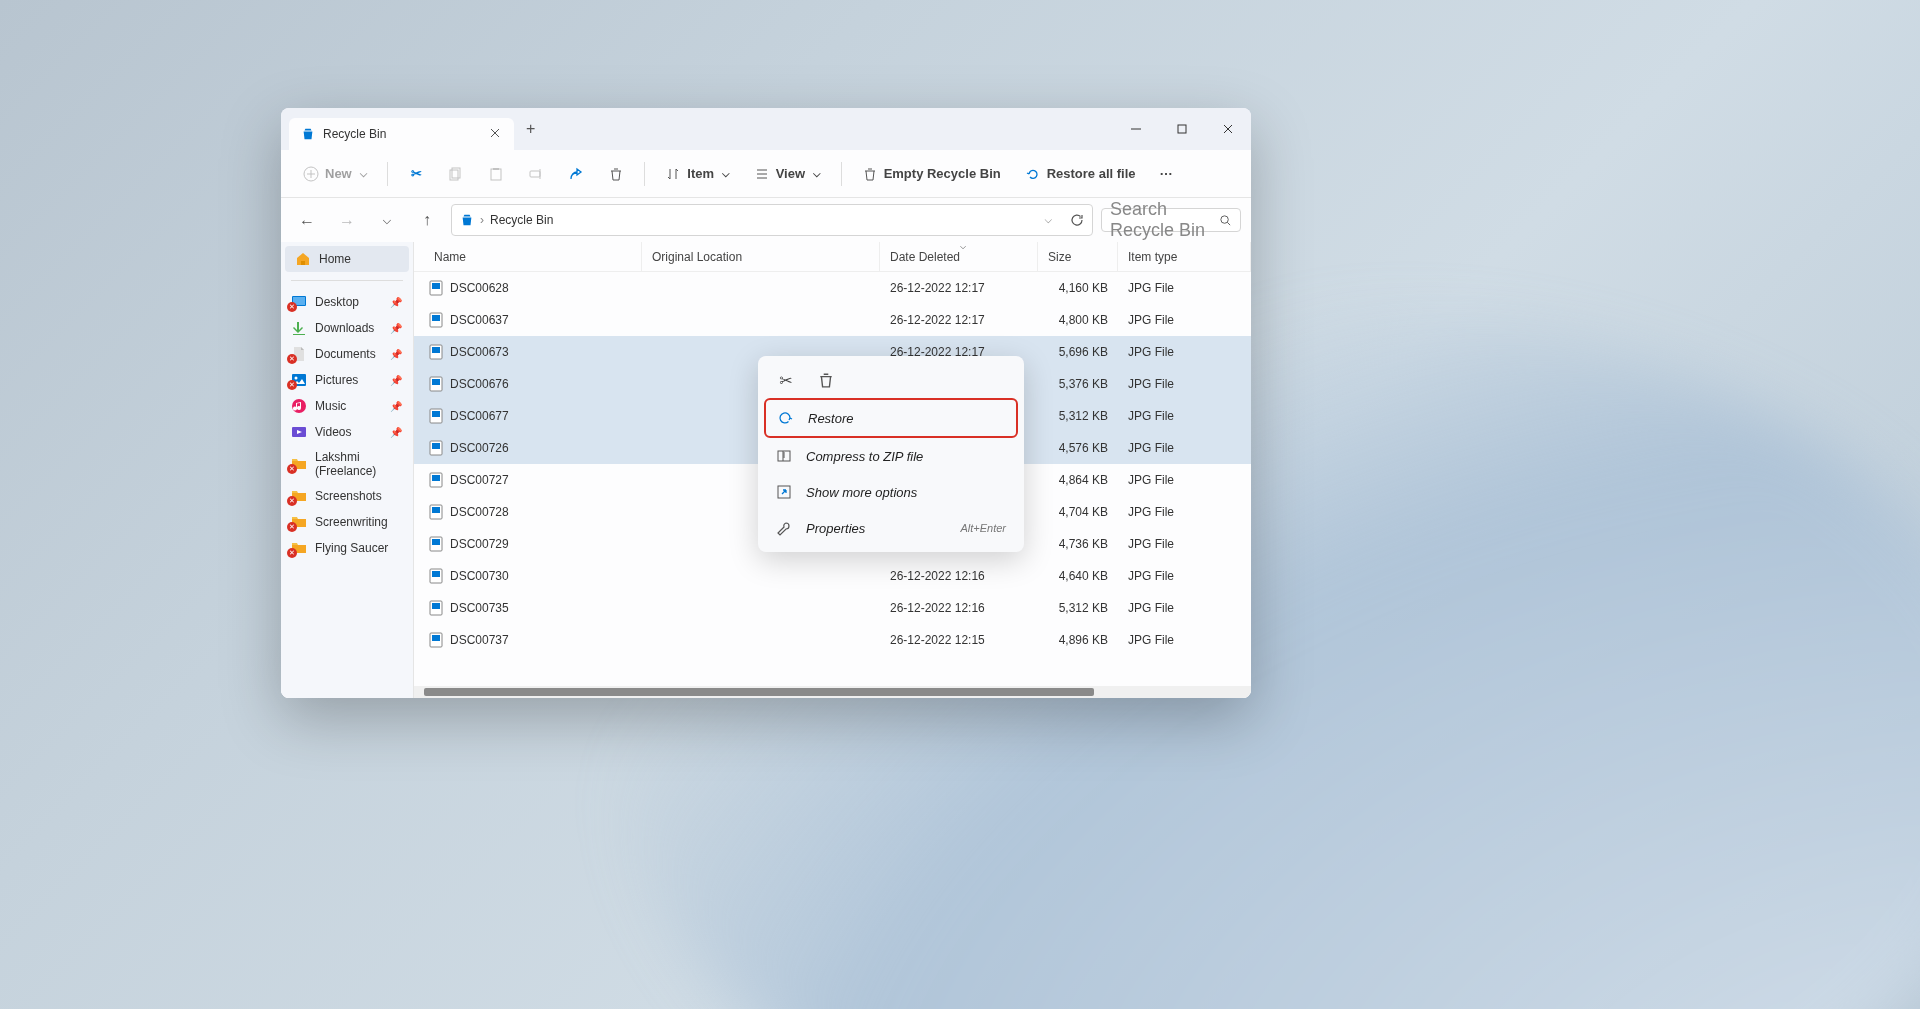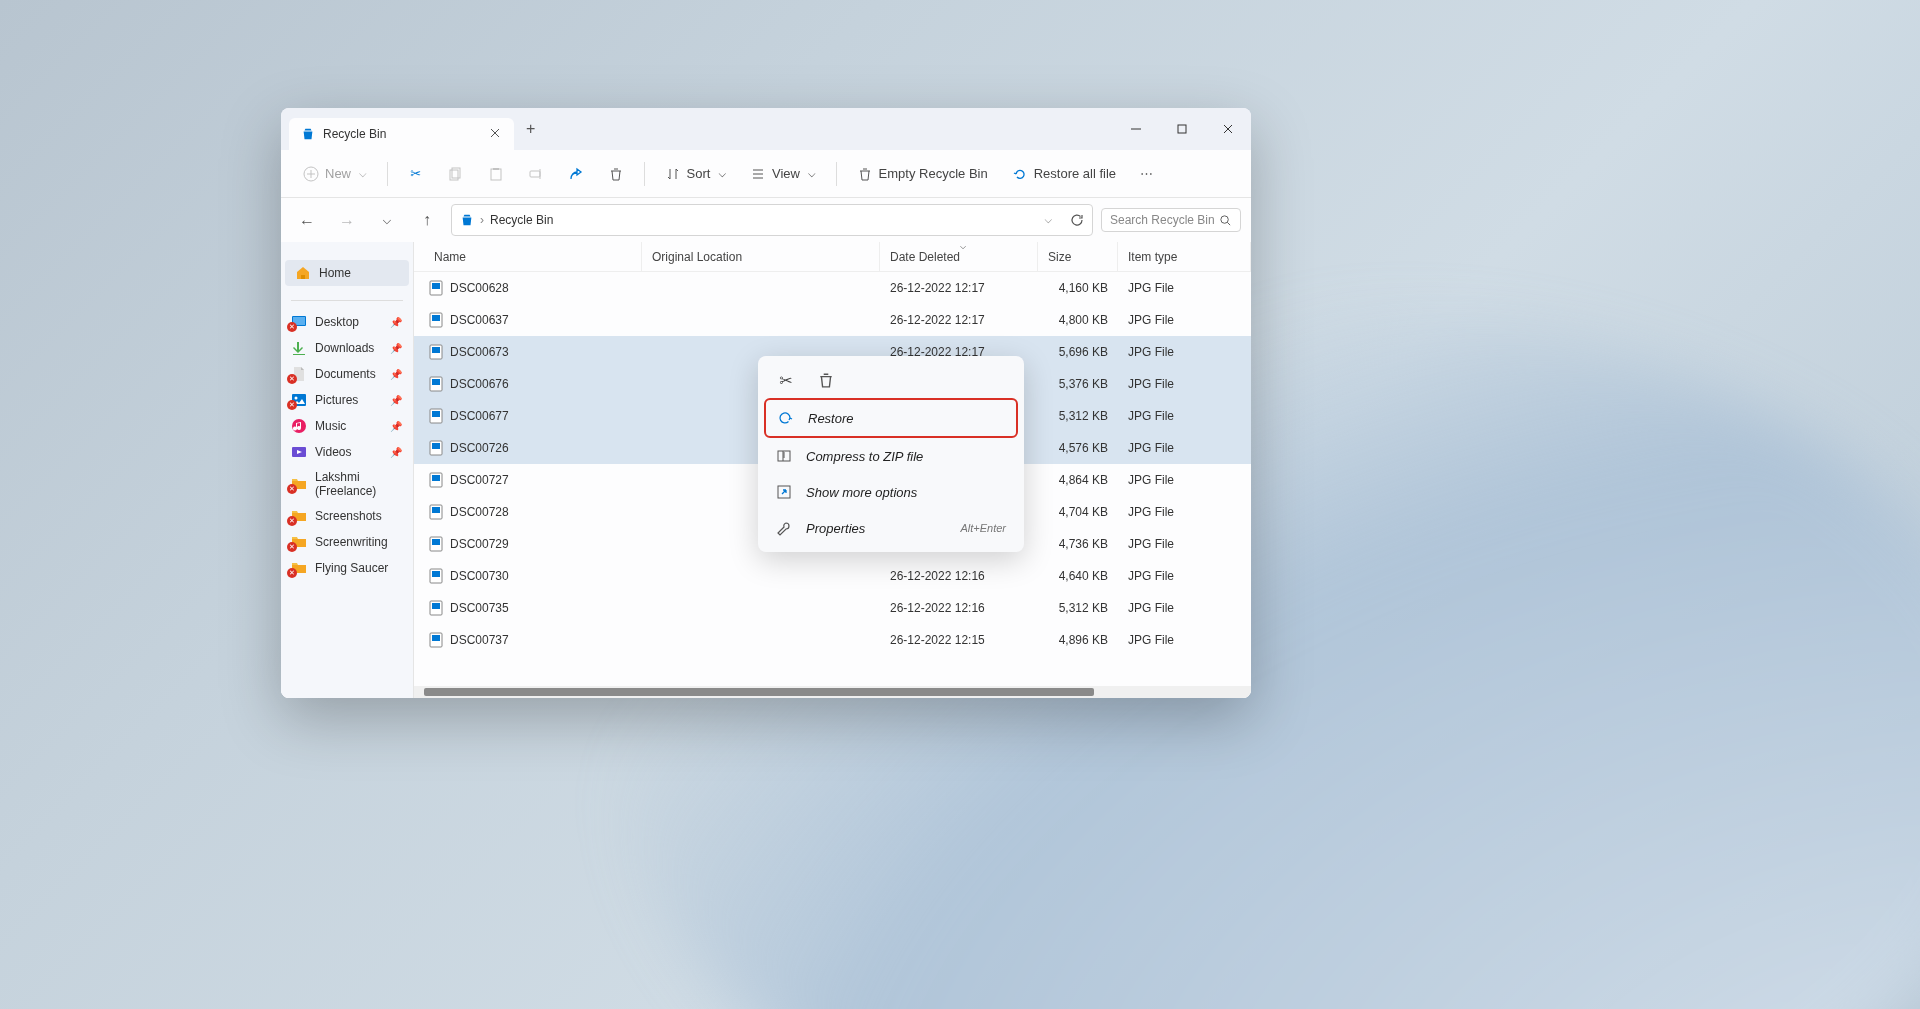--- a/index.html
+++ b/index.html
@@ -11,37 +11,37 @@
 .titlebar { height: 42px; background: #eef1f7; display: flex; align-items: center; }
 .tab { background: #fdfdfe; height: 32px; margin-top: 10px; margin-left: 8px; padding: 0 12px; border-radius: 6px 6px 0 0; display: flex; align-items: center; gap: 8px; width: 225px; }
 .tab-icon { width: 14px; height: 14px; color: #0078d4; }
 .tab-title { font-size: 12px; color: #333; flex: 1; }
 .tab-close { width: 12px; height: 12px; color: #555; cursor: pointer; }
 .new-tab { margin-left: 12px; font-size: 16px; color: #555; cursor: pointer; }
 .win-controls { margin-left: auto; display: flex; }
 .win-btn { width: 46px; height: 32px; display: flex; align-items: center; justify-content: center; color: #333; cursor: pointer; }
 
 .toolbar { height: 48px; background: #fdfdfe; display: flex; align-items: center; padding: 0 12px; gap: 4px; border-bottom: 1px solid #e5e5e5; }
-.tb-btn { display: flex; align-items: center; gap: 6px; padding: 6px 10px; color: #444; font-size: 13px; cursor: pointer; border-radius: 4px; }
+.tb-btn { display: flex; align-items: center; gap: 6px; padding: 6px 10px; color: #444; font-size: 13px; cursor: pointer; border-radius: 4px; font-weight: bold; }
 .tb-btn.disabled { opacity: 0.5; }
 .tb-icon { width: 16px; height: 16px; display: inline-flex; align-items: center; justify-content: center; }
 .tb-sep { width: 1px; height: 24px; background: #ddd; margin: 0 6px; }
 .chev { font-size: 10px; margin-left: 2px; }
 
 .navbar { height: 44px; background: #fdfdfe; display: flex; align-items: center; padding: 0 10px; gap: 8px; }
 .nav-btn { width: 32px; height: 32px; display: flex; align-items: center; justify-content: center; color: #555; cursor: pointer; }
 .addressbar { flex: 1; height: 32px; border: 1px solid #d5d5d5; border-radius: 4px; background: #fff; display: flex; align-items: center; padding: 0 8px; font-size: 12px; color: #333; gap: 6px; }
 .addressbar .refresh { margin-left: auto; color: #555; cursor: pointer; }
-.searchbox { width: 140px; height: 24px; border: 1px solid #d5d5d5; border-radius: 4px; background: #fff; display: flex; align-items: center; padding: 0 8px; font-size: 12px; color: #888; }
+.searchbox { width: 140px; height: 24px; border: 1px solid #d5d5d5; border-radius: 4px; background: #fff; display: flex; align-items: center; padding: 0 8px; font-size: 18px; color: #888; }
 .searchbox .search-icon { margin-left: auto; color: #555; }
 
 .main { flex: 1; display: flex; overflow: hidden; background: #fdfdfe; }
 .sidebar { width: 133px; background: #f5f7fb; border-right: 1px solid #e5e5e5; overflow-y: auto; padding: 4px 0; }
 .side-item { display: flex; align-items: center; padding: 5px 10px; font-size: 12px; color: #333; gap: 8px; cursor: pointer; position: relative; }
-.side-item.home { background: #e3e8f0; margin: 14px 4px; border-radius: 4px; }
+.side-item.home { background: #e3e8f0; margin: 0 4px; border-radius: 4px; }
 .side-item .pin { margin-left: auto; color: #888; font-size: 10px; }
 .side-sep { height: 1px; background: #ddd; margin: 8px 10px; }
 .side-icon { width: 16px; height: 16px; display: inline-flex; align-items: center; justify-content: center; }
 
 .filepane { flex: 1; display: flex; flex-direction: column; overflow: hidden; position: relative; }
 .columns { display: flex; height: 30px; border-bottom: 1px solid #eee; font-size: 12px; color: #444; }
 .col { display: flex; align-items: center; padding: 0 10px; border-right: 1px solid #eee; }
 .col-name { width: 228px; padding-left: 20px; }
 .col-orig { width: 238px; }
 .col-date { width: 158px; position: relative; }
@@ -174,21 +174,21 @@
           </svg>
         </span>
       </div>
     <div class="tb-sep"></div>
     <div class="tb-btn">
       <span class="tb-icon">
           <svg width="14" height="14" viewBox="0 0 14 14">
             <path stroke="#555" fill="none" d="M4 2v10l-2-2M10 12V2l2 2"></path>
           </svg>
         </span>
-      <span>Sort</span>
+      <span>Item</span>
       <span class="chev">⌵</span>
     </div>
     <div class="tb-btn">
       <span class="tb-icon">
           <svg width="14" height="14" viewBox="0 0 14 14">
             <path stroke="#555" d="M2 3h10M2 7h10M2 11h10"></path>
           </svg>
         </span>
       <span>View</span>
       <span class="chev">⌵</span>

